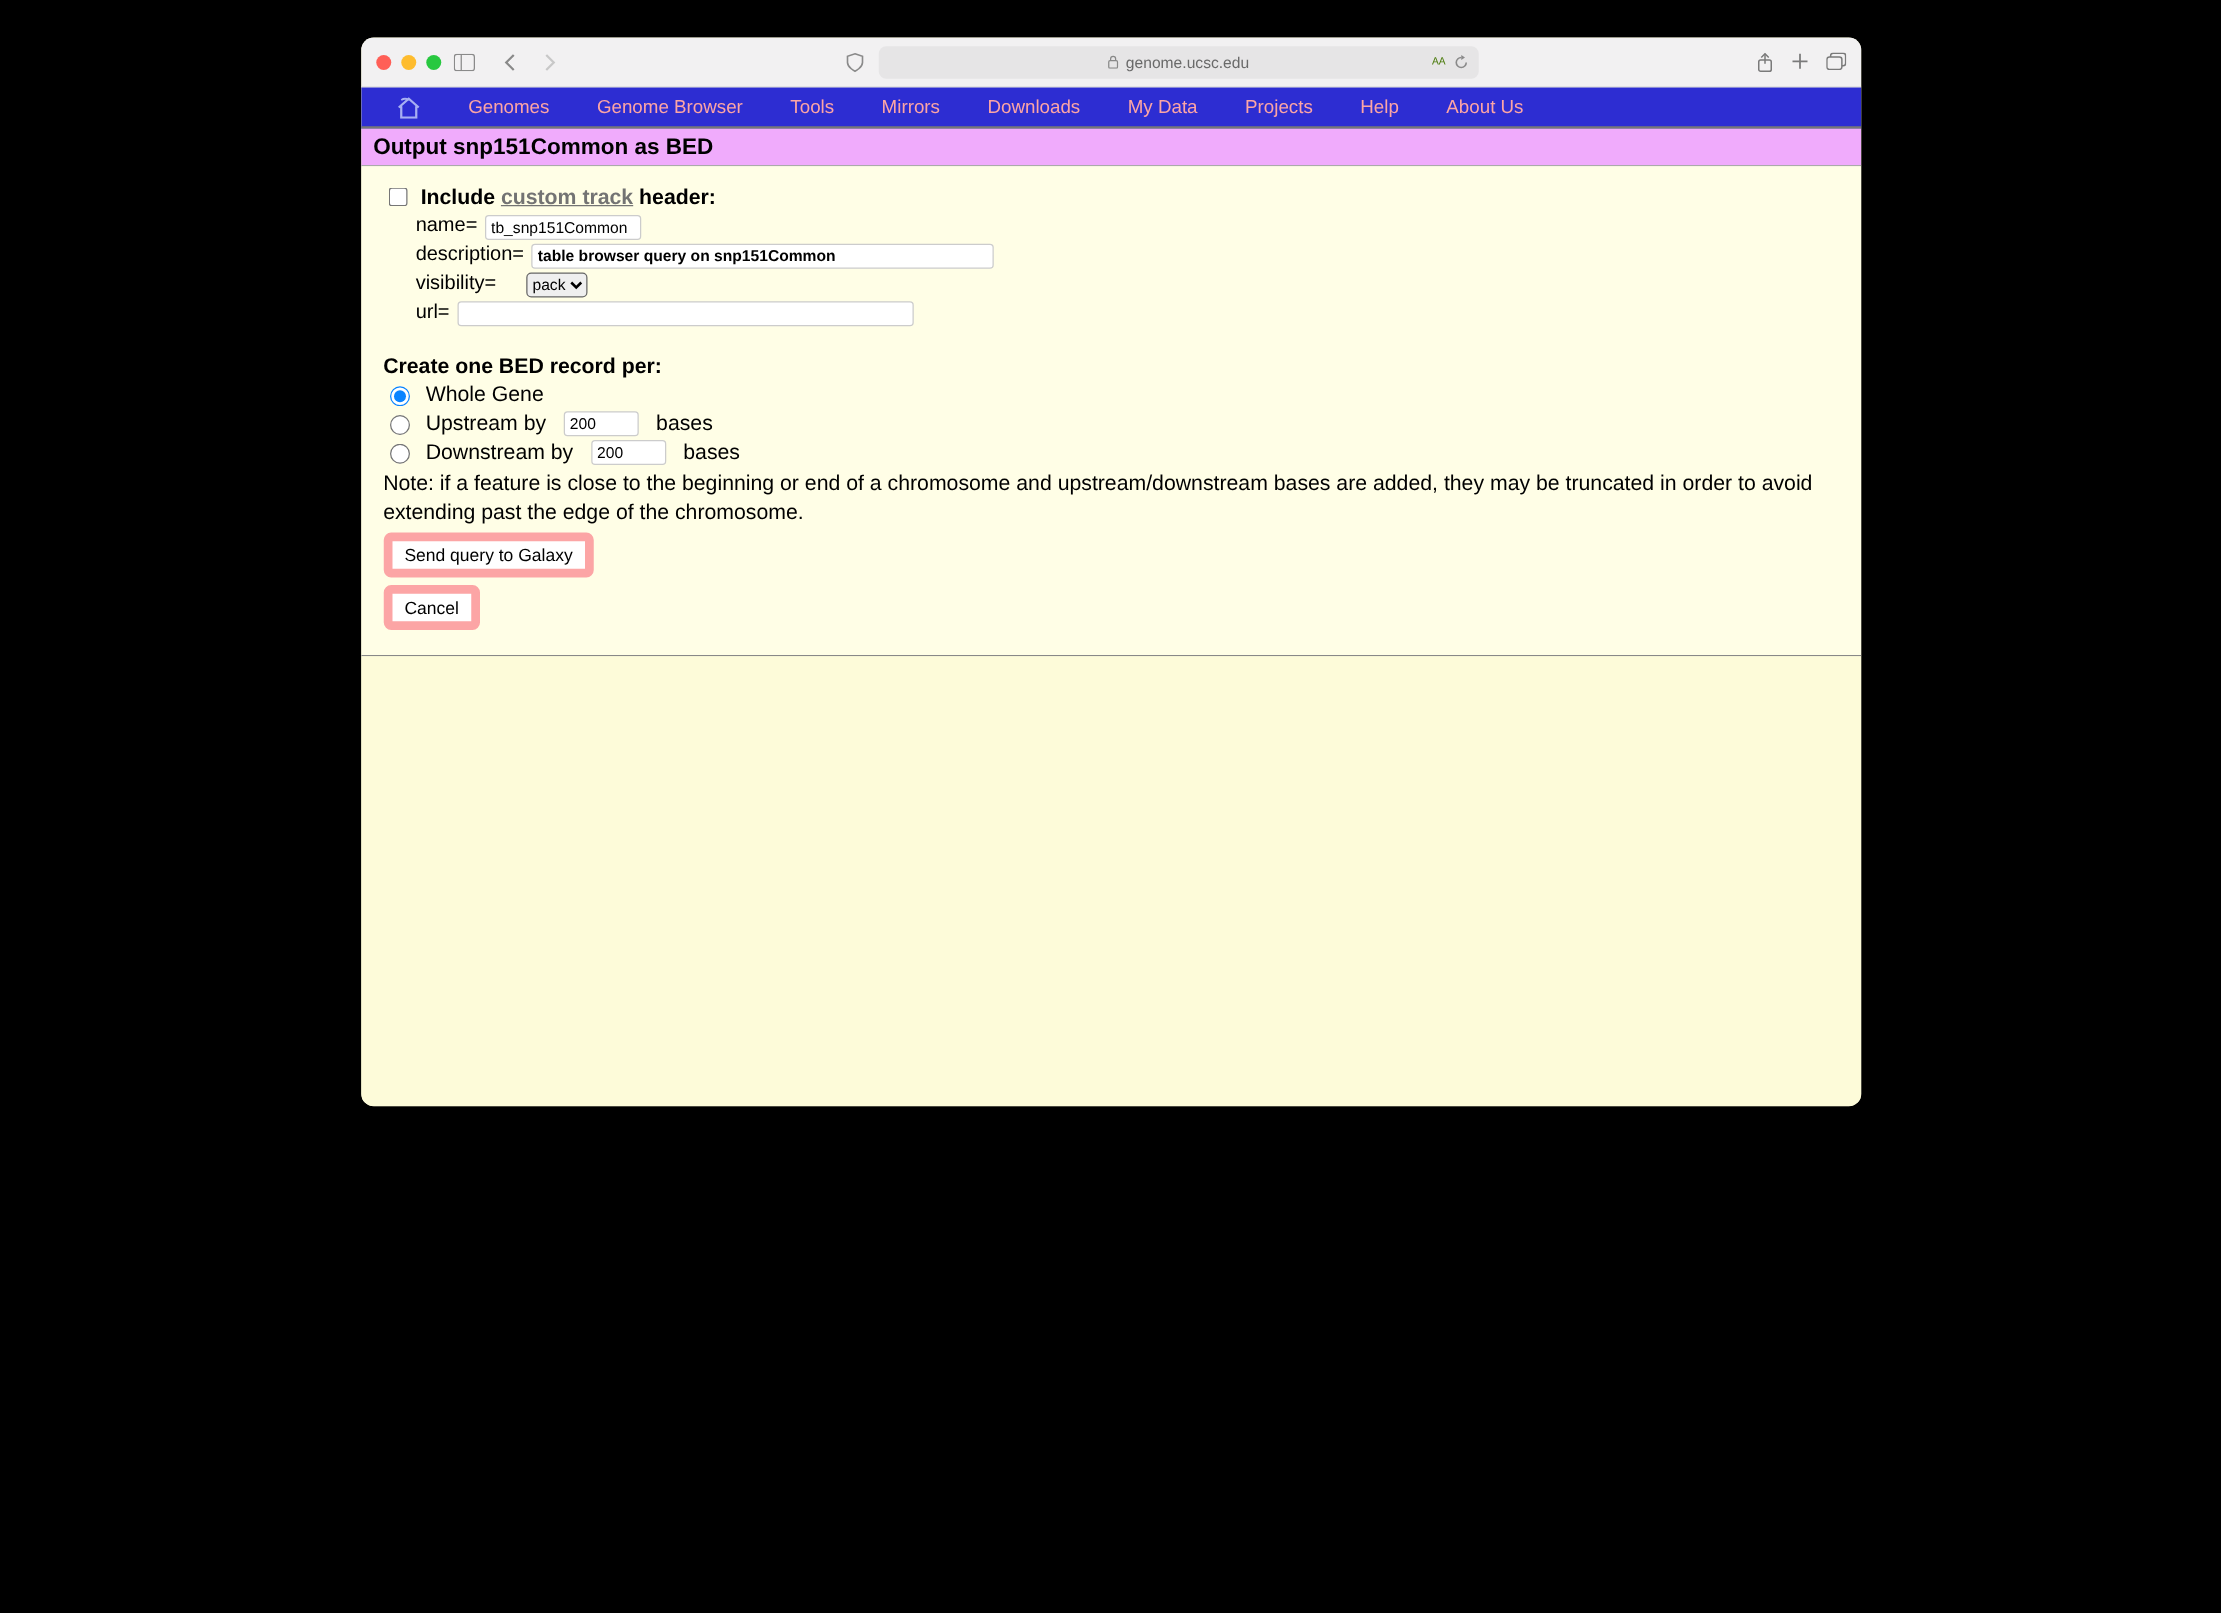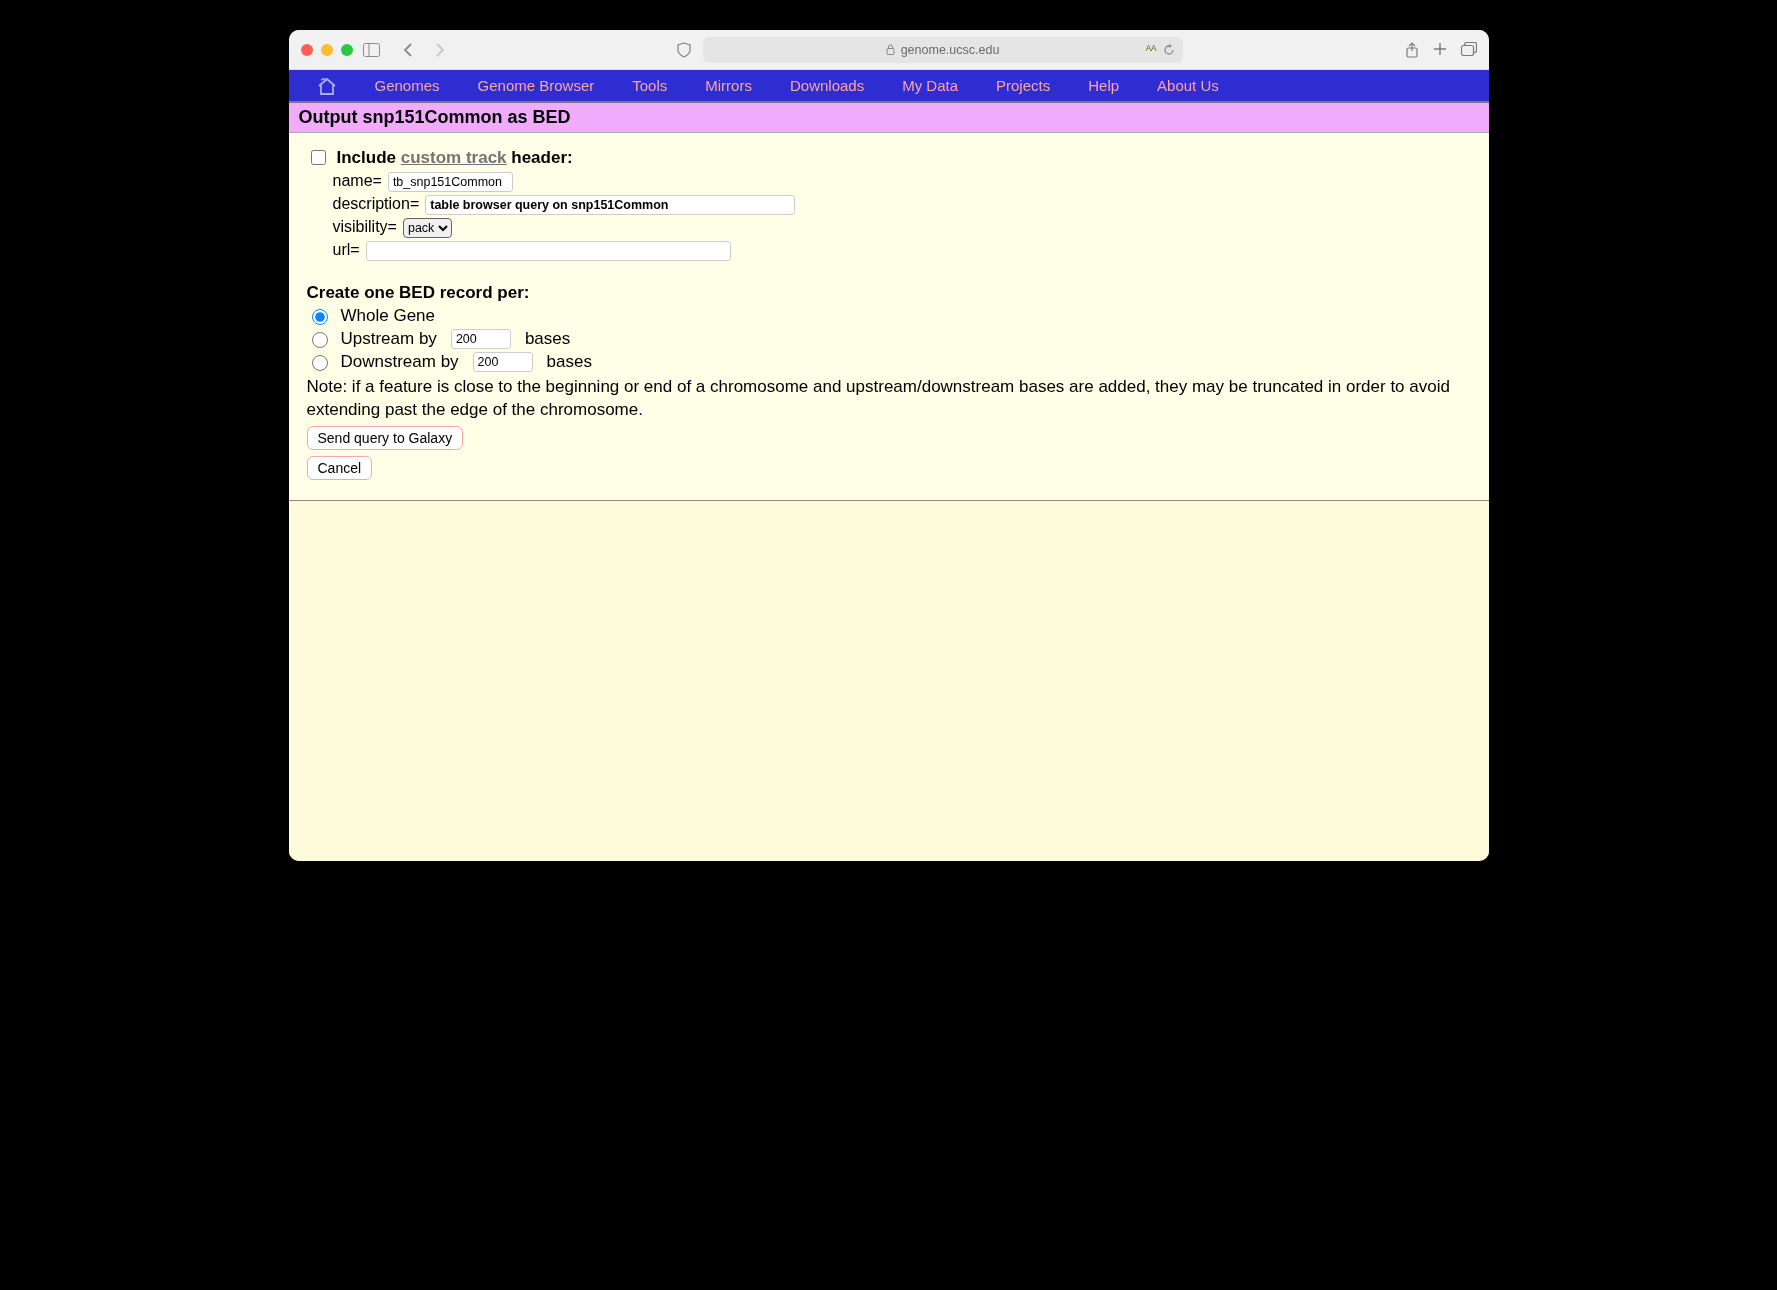--- a/index.html
+++ b/index.html
@@ -98,34 +98,35 @@
   .field-rows .row label { font-size:16px; }
   .field-rows input[type=text]{
     font-size:12.5px; padding:2px 4px;
     border:1px solid #ccc; border-radius:3px;
     background:#fff; height:20px;
   }
   .field-rows select {
     font-size:12.5px; height:20px;
     border:1px solid #666; border-radius:4px;
     background:#efefef;
+    margin-left:18px;
   }
   .section-head { font-size:17px; font-weight:bold; margin-top:22px; }
   .radio-rows { margin-top:2px; }
   .radio-rows .row { font-size:17px; gap:10px; }
   .radio-rows input[type=radio]{ width:16px; height:16px; accent-color:#0a84ff;}
   .radio-rows input[type=text]{
     width:60px; font-size:12.5px; padding:2px 4px;
     border:1px solid #ccc; border-radius:3px; background:#fff; height:20px;
     margin:0 4px;
   }
   .note { font-size:17px; margin-top:4px; line-height:1.35; }
   .btns { margin-top:4px; display:flex; flex-direction:column; gap:6px; align-items:flex-start; }
   .btns button {
-    background:#fff; border:1px solid #fca5a5; border-radius:6px;
+    background:#fff; border:7px solid #fca5a5; border-radius:6px;
     padding:3px 10px; font-size:14px; cursor:pointer;
   }
   .bottom-fill { background:#fdfbd9; height:360px; }
   svg { display:block; }
 </style>
 </head>
 <body>
 
 <div class="window">
 

